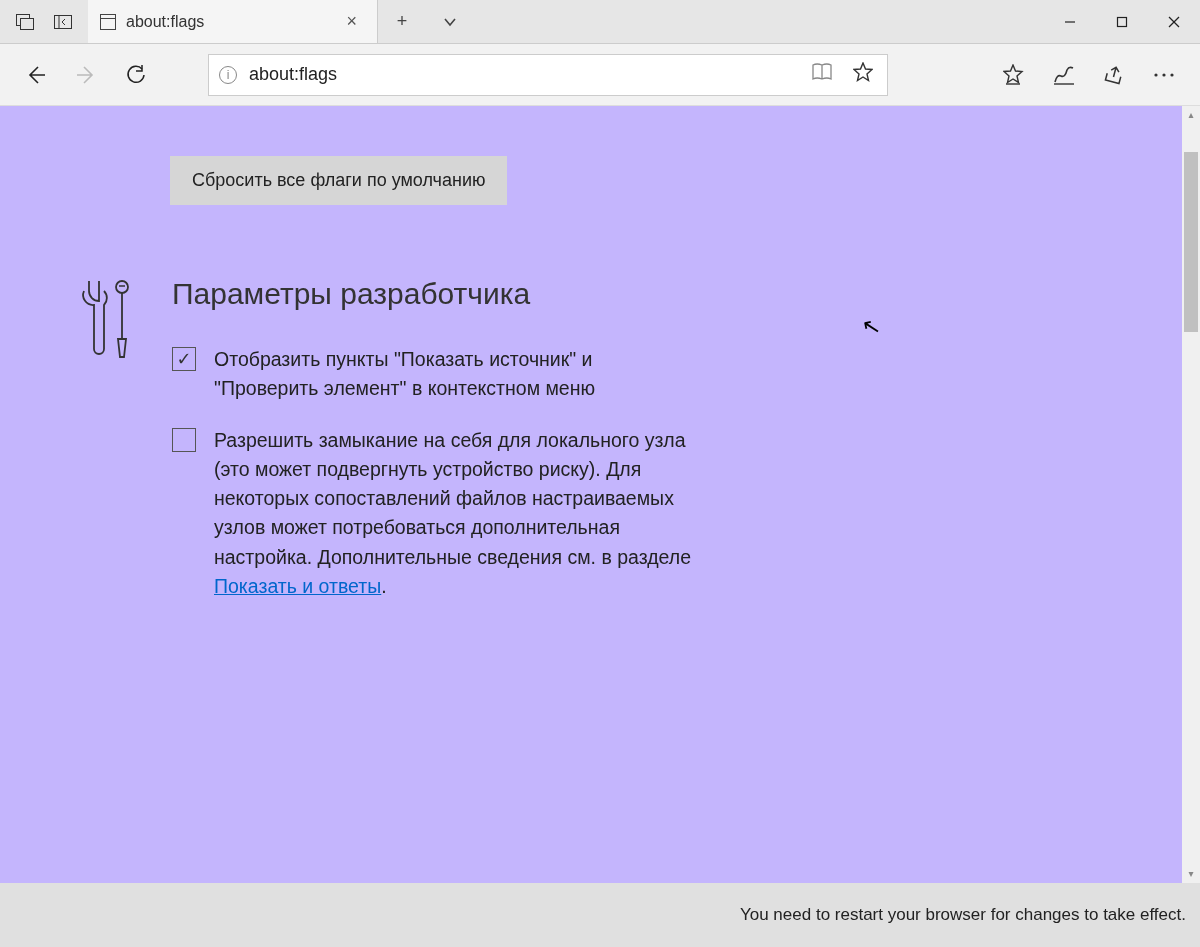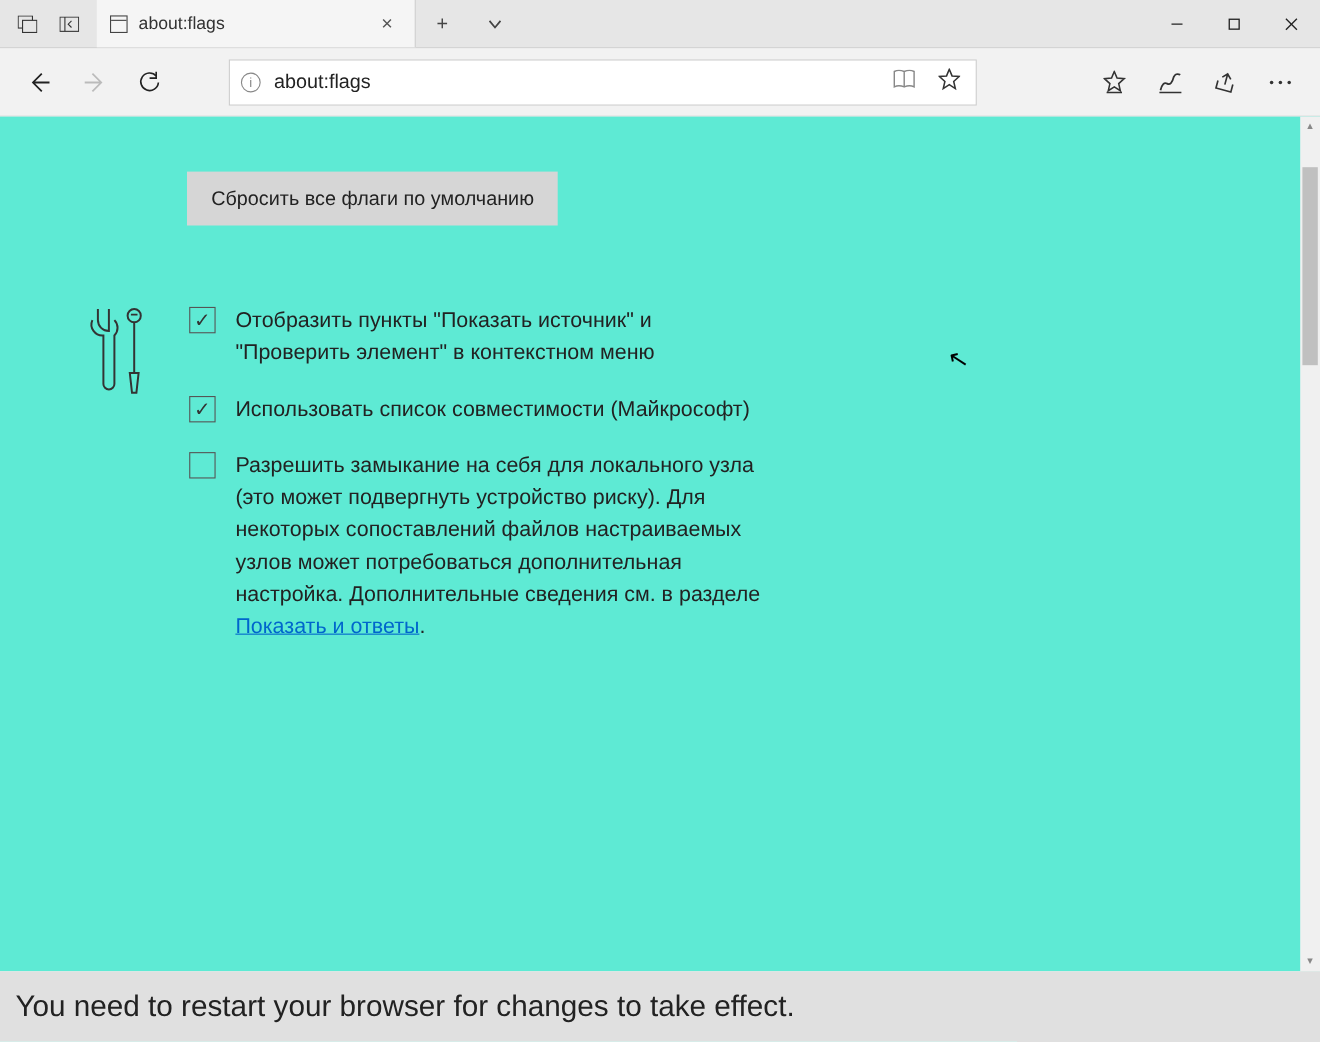--- a/index.html
+++ b/index.html
@@ -85,21 +85,21 @@
   .addr-info {
     width: 18px; height: 18px; border: 1.5px solid #888; border-radius: 50%;
     display: flex; align-items: center; justify-content: center; font-size: 12px; color: #888;
   }
   .addr-text { flex: 1; font-size: 18px; color: #222; border: none; outline: none; }
   .addr-icon { color: #666; font-size: 20px; padding: 0 4px; cursor: pointer; }
   .content-wrap {
     position: absolute;
     top: 106px; left: 0; right: 0; bottom: 64px;
     overflow: hidden;
-    background: #5eead4;
+    background: #c4b5fd;
   }
   .scrollbar {
     position: absolute;
     right: 0; top: 106px; bottom: 64px;
     width: 18px;
     background: #f0f0f0;
   }
   .scrollbar .thumb {
     position: absolute;
     left: 2px; right: 2px; top: 46px; height: 180px;
@@ -167,22 +167,23 @@
     cursor: pointer;
   }
   .bottombar {
     position: absolute;
     left: 0; right: 0; bottom: 0;
     height: 64px;
     background: #e0e0e0;
     display: flex;
     align-items: center;
     padding: 0 14px;
-    font-size: 27px;
+    font-size: 17px;
     color: #222;
+    justify-content: flex-end;
   }
   .cursor {
     position: absolute;
     top: 314px; left: 862px;
     font-size: 22px; color: #000;
     transform: rotate(-12deg);
     pointer-events: none;
   }
   .tl-stack, .tl-aside {
     width: 34px; height: 34px; display:flex; align-items:center; justify-content:center;
@@ -304,28 +305,25 @@
       <div class="section-icon">
         <svg width="58" height="84" viewBox="0 0 58 84">
           <path d="M12 4 V14 A10 10 0 0 0 22 24 V14 V4 M7 14 A10 10 0 0 0 17 28 V72 A5 5 0 0 0 27 72 V28 A10 10 0 0 0 27 14" fill="none" stroke="#333" stroke-width="1.8" transform="translate(-3,0)"></path>
           <circle cx="42" cy="10" r="6" fill="none" stroke="#333" stroke-width="1.8"></circle>
           <line x1="42" y1="16" x2="42" y2="62" stroke="#333" stroke-width="1.8"></line>
           <path d="M38 62 H46 L44 80 H40 Z" fill="none" stroke="#333" stroke-width="1.8"></path>
           <line x1="39" y1="9" x2="45" y2="9" stroke="#333" stroke-width="1.5"></line>
         </svg>
       </div>
       <div class="section-body">
+        <h2 class="section-title">Параметры разработчика</h2>
         <div id="options">
             <div class="option">
               <div class="cb checked"></div>
               <div class="lbl">Отобразить пункты "Показать источник" и "Проверить элемент" в контекстном меню</div>
-            </div>
-            <div class="option">
-              <div class="cb checked"></div>
-              <div class="lbl">Использовать список совместимости (Майкрософт)</div>
             </div>
             <div class="option">
               <div class="cb"></div>
               <div class="lbl">Разрешить замыкание на себя для локального узла (это может подвергнуть устройство риску). Для некоторых сопоставлений файлов настраиваемых узлов может потребоваться дополнительная настройка. Дополнительные сведения см. в разделе <span class="link">Показать и ответы</span>.</div>
             </div>
           </div>
       </div>
     </div>
   </div>
 </div>

